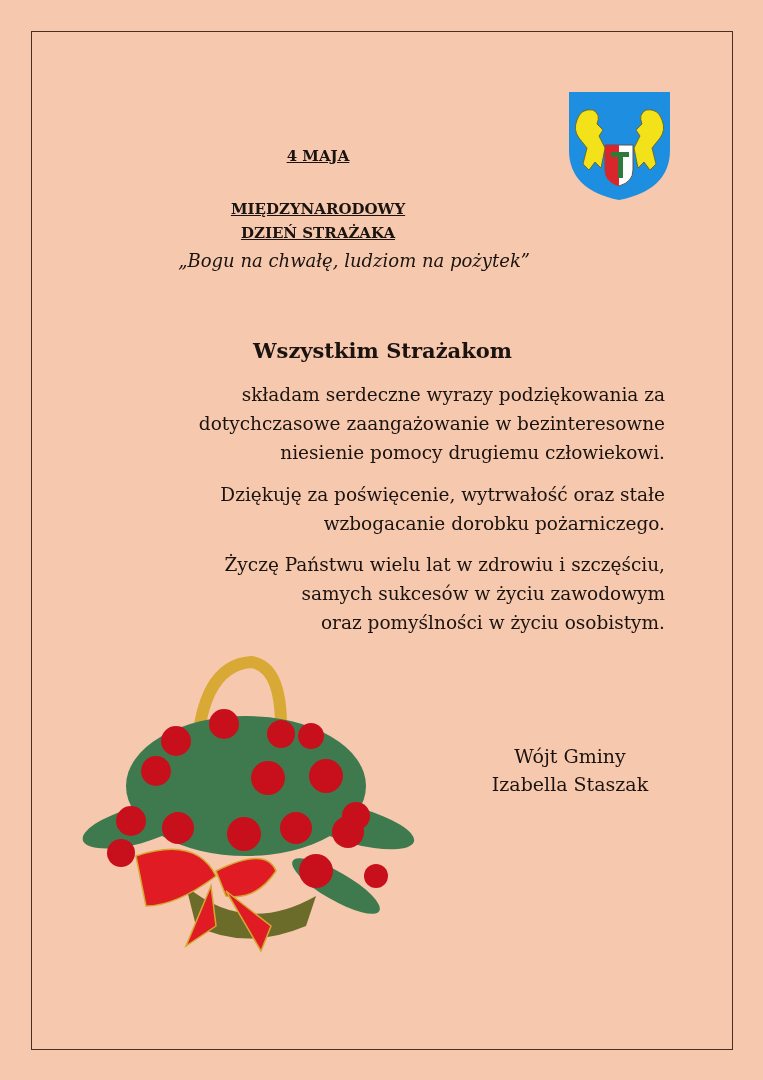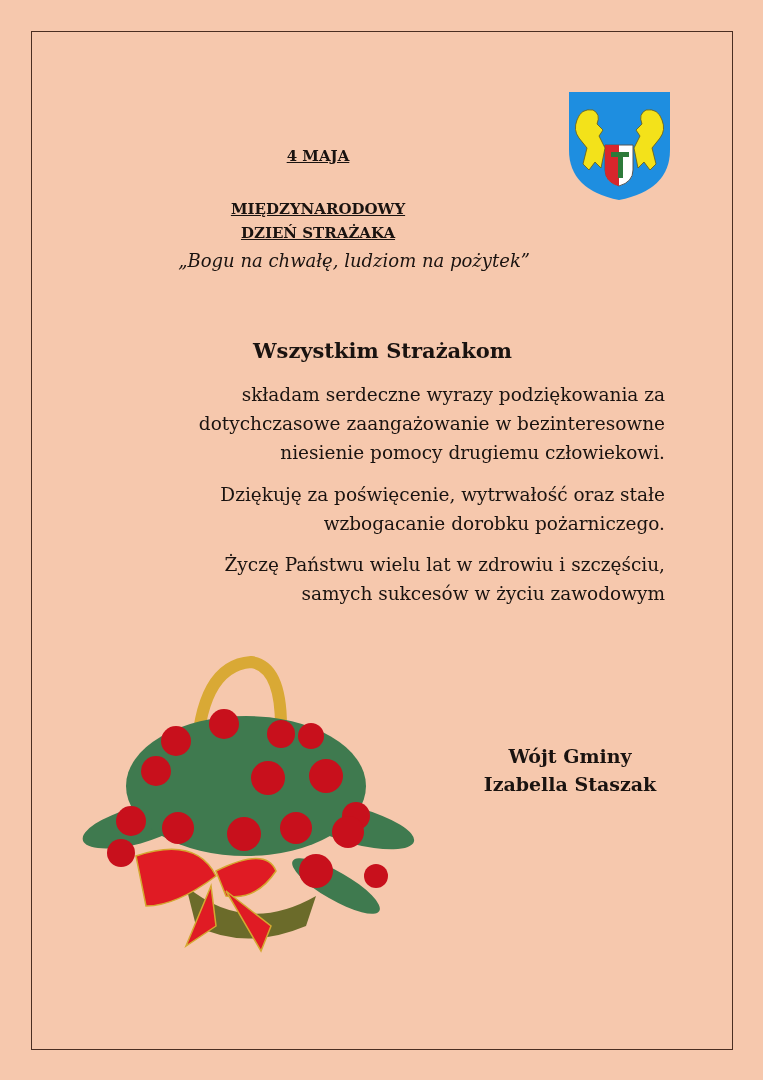--- a/index.html
+++ b/index.html
@@ -14,21 +14,21 @@
   .t3 { top:220px; left:148px; }
   .motto { position:absolute; top:250px; left:110px; width:420px; text-align:right;
            font-style:italic; font-size:18px; }
   .crest { position:absolute; left:567px; top:90px; width:105px; height:112px; }
   .greeting { position:absolute; top:338px; left:130px; width:505px; text-align:center;
               font-weight:bold; font-size:21px; }
   .para { position:absolute; left:100px; width:565px; text-align:right; font-size:18.5px; line-height:29px; }
   .p1 { top:380px; }
   .p2 { top:480px; }
   .p3 { top:526px;margin-top:24px; }
-  .sig { position:absolute; left:460px; width:220px; text-align:center; font-weight:bold; font-size:19px; line-height:28px; top:742px; }
+  .sig { position:absolute; left:460px; width:220px; text-align:center; font-weight:normal; font-size:19px; line-height:28px; top:742px; }
   .basket { position:absolute; left:76px; top:656px; width:340px; height:300px; }
 </style>
 </head>
 <body>
 
 <div class="frame"></div>
 
 <div class="title t1">4 MAJA</div>
 <div class="title t2">MIĘDZYNARODOWY</div>
 <div class="title t3">DZIEŃ STRAŻAKA</div>
@@ -53,20 +53,21 @@
   <div>dotychczasowe zaangażowanie w bezinteresowne</div>
   <div>niesienie pomocy drugiemu człowiekowi.</div>
 </div>
 <div class="para p2">
   <div>Dziękuję za poświęcenie, wytrwałość oraz stałe</div>
   <div>wzbogacanie dorobku pożarniczego.</div>
 </div>
 <div class="para p3">
   <div>Życzę Państwu wielu lat w zdrowiu i szczęściu,</div>
   <div>samych sukcesów w życiu zawodowym</div>
+  <div>oraz pomyślności w życiu osobistym.</div>
 </div>
 
 <svg class="basket" viewBox="0 0 340 300">
   <path d="M120 120 Q120 10 175 6 Q205 10 205 70" fill="none" stroke="#d9a935" stroke-width="12"></path>
   <g fill="#3f7a4f">
     <ellipse cx="60" cy="170" rx="55" ry="18" transform="rotate(-15 60 170)"></ellipse>
     <ellipse cx="280" cy="170" rx="60" ry="18" transform="rotate(15 280 170)"></ellipse>
     <ellipse cx="170" cy="130" rx="120" ry="70"></ellipse>
     <ellipse cx="260" cy="230" rx="50" ry="14" transform="rotate(30 260 230)"></ellipse>
   </g>

